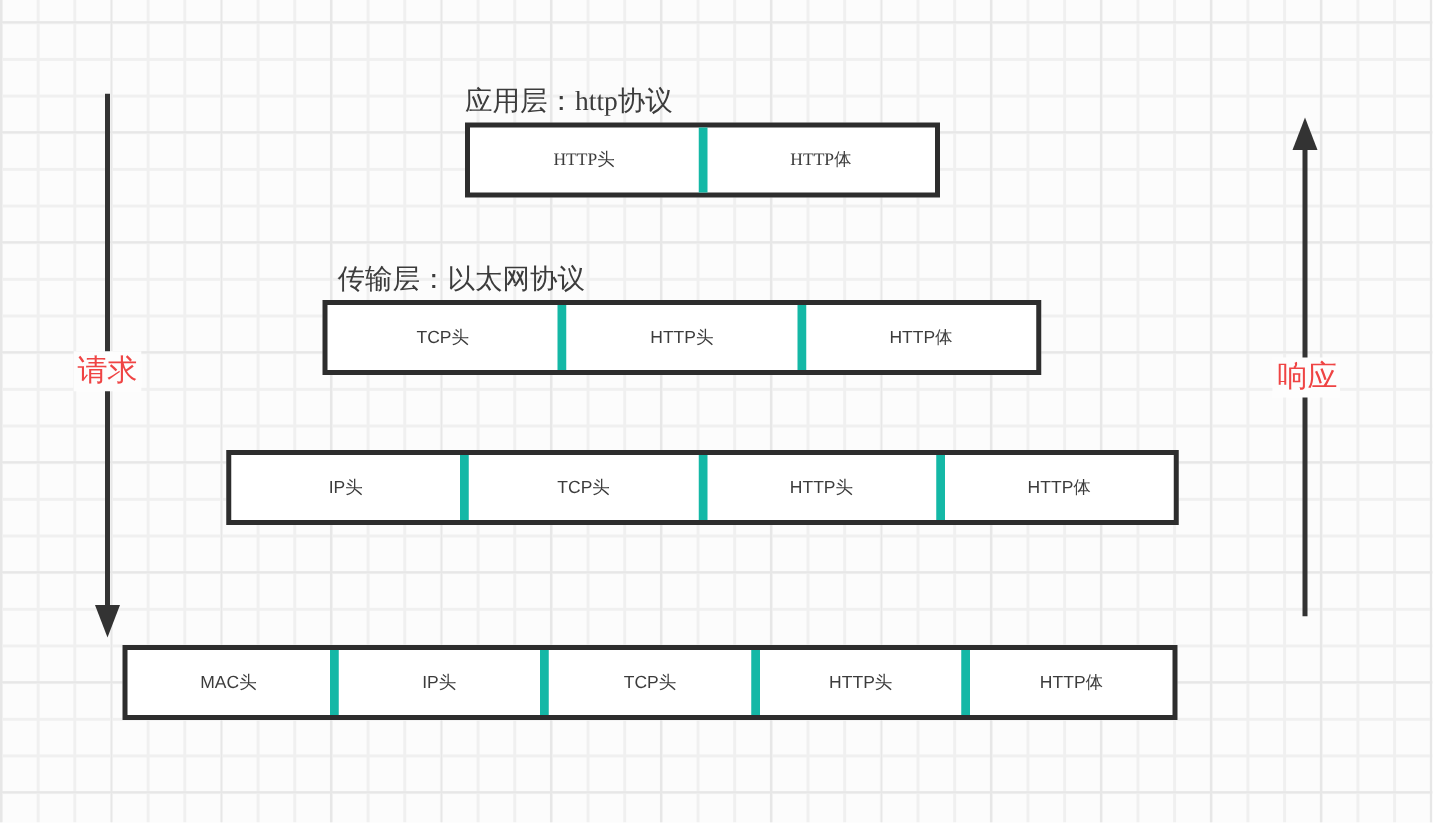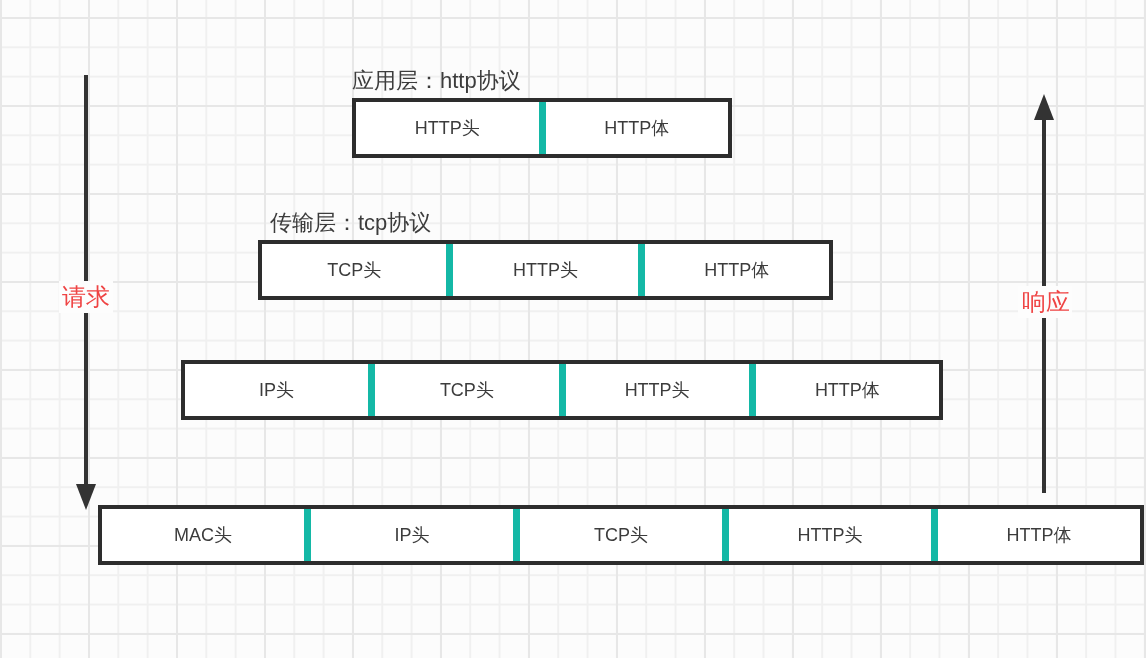--- a/index.html
+++ b/index.html
@@ -35,21 +35,21 @@
     display: flex;
     height: 60px;
     background: #ffffff;
     border: 4px solid #2d2d2d;
   }
   .layer-cell {
     flex: 1 1 0;
     display: flex;
     align-items: center;
     justify-content: center;
-    font-size: 18px;
+    font-size: 14px;
     color: #3c3c3c;
     white-space: nowrap;
   }
   .layer-cell + .layer-cell { border-left: 7px solid #14b8a6; }
 
   
   .arrow-line {
     position: absolute;
     width: 4px;
     background: #333333;
@@ -79,48 +79,48 @@
 <div class="canvas">
 
   <div class="arrow-line" style="left:84px; top:75px; height:412px;"></div>
   <div class="arrow-head down" style="left:76px; top:484px;"></div>
   <div class="arrow-label" style="left:59px; top:281px; width:54px;">请求</div>
 
   <div class="arrow-line" style="left:1042px; top:118px; height:375px;"></div>
   <div class="arrow-head up" style="left:1034px; top:94px;"></div>
   <div class="arrow-label" style="left:1018px; top:286px; width:54px;text-align:right;">响应</div>
 
-  <section class="layer" style="left:352px; top:65px;">
+  <section class="layer" style="left:372px; top:65px;font-family:Liberation Serif, serif;">
     <div class="layer-title">应用层：http协议</div>
     <div class="layer-box" style="width:380px; margin-top:1px;">
       <div class="layer-cell">HTTP头</div>
       <div class="layer-cell">HTTP体</div>
     </div>
   </section>
 
   <section class="layer" style="left:258px; top:207px;">
-    <div class="layer-title" style="margin-left:12px;">传输层：tcp协议</div>
+    <div class="layer-title" style="margin-left:12px;">传输层：以太网协议</div>
     <div class="layer-box" style="width:575px; margin-top:1px;">
       <div class="layer-cell">TCP头</div>
       <div class="layer-cell">HTTP头</div>
       <div class="layer-cell">HTTP体</div>
     </div>
   </section>
 
   <section class="layer" style="left:181px; top:359px;">
     <div class="layer-box" style="width:762px; margin-top:1px;">
       <div class="layer-cell">IP头</div>
       <div class="layer-cell">TCP头</div>
       <div class="layer-cell">HTTP头</div>
       <div class="layer-cell">HTTP体</div>
     </div>
   </section>
 
   <section class="layer" style="left:98px; top:504px;">
-    <div class="layer-box" style="width:1046px; margin-top:1px;">
+    <div class="layer-box" style="width:844px; margin-top:12px;">
       <div class="layer-cell">MAC头</div>
       <div class="layer-cell">IP头</div>
       <div class="layer-cell">TCP头</div>
       <div class="layer-cell">HTTP头</div>
       <div class="layer-cell">HTTP体</div>
     </div>
   </section>
 
 </div>
 

